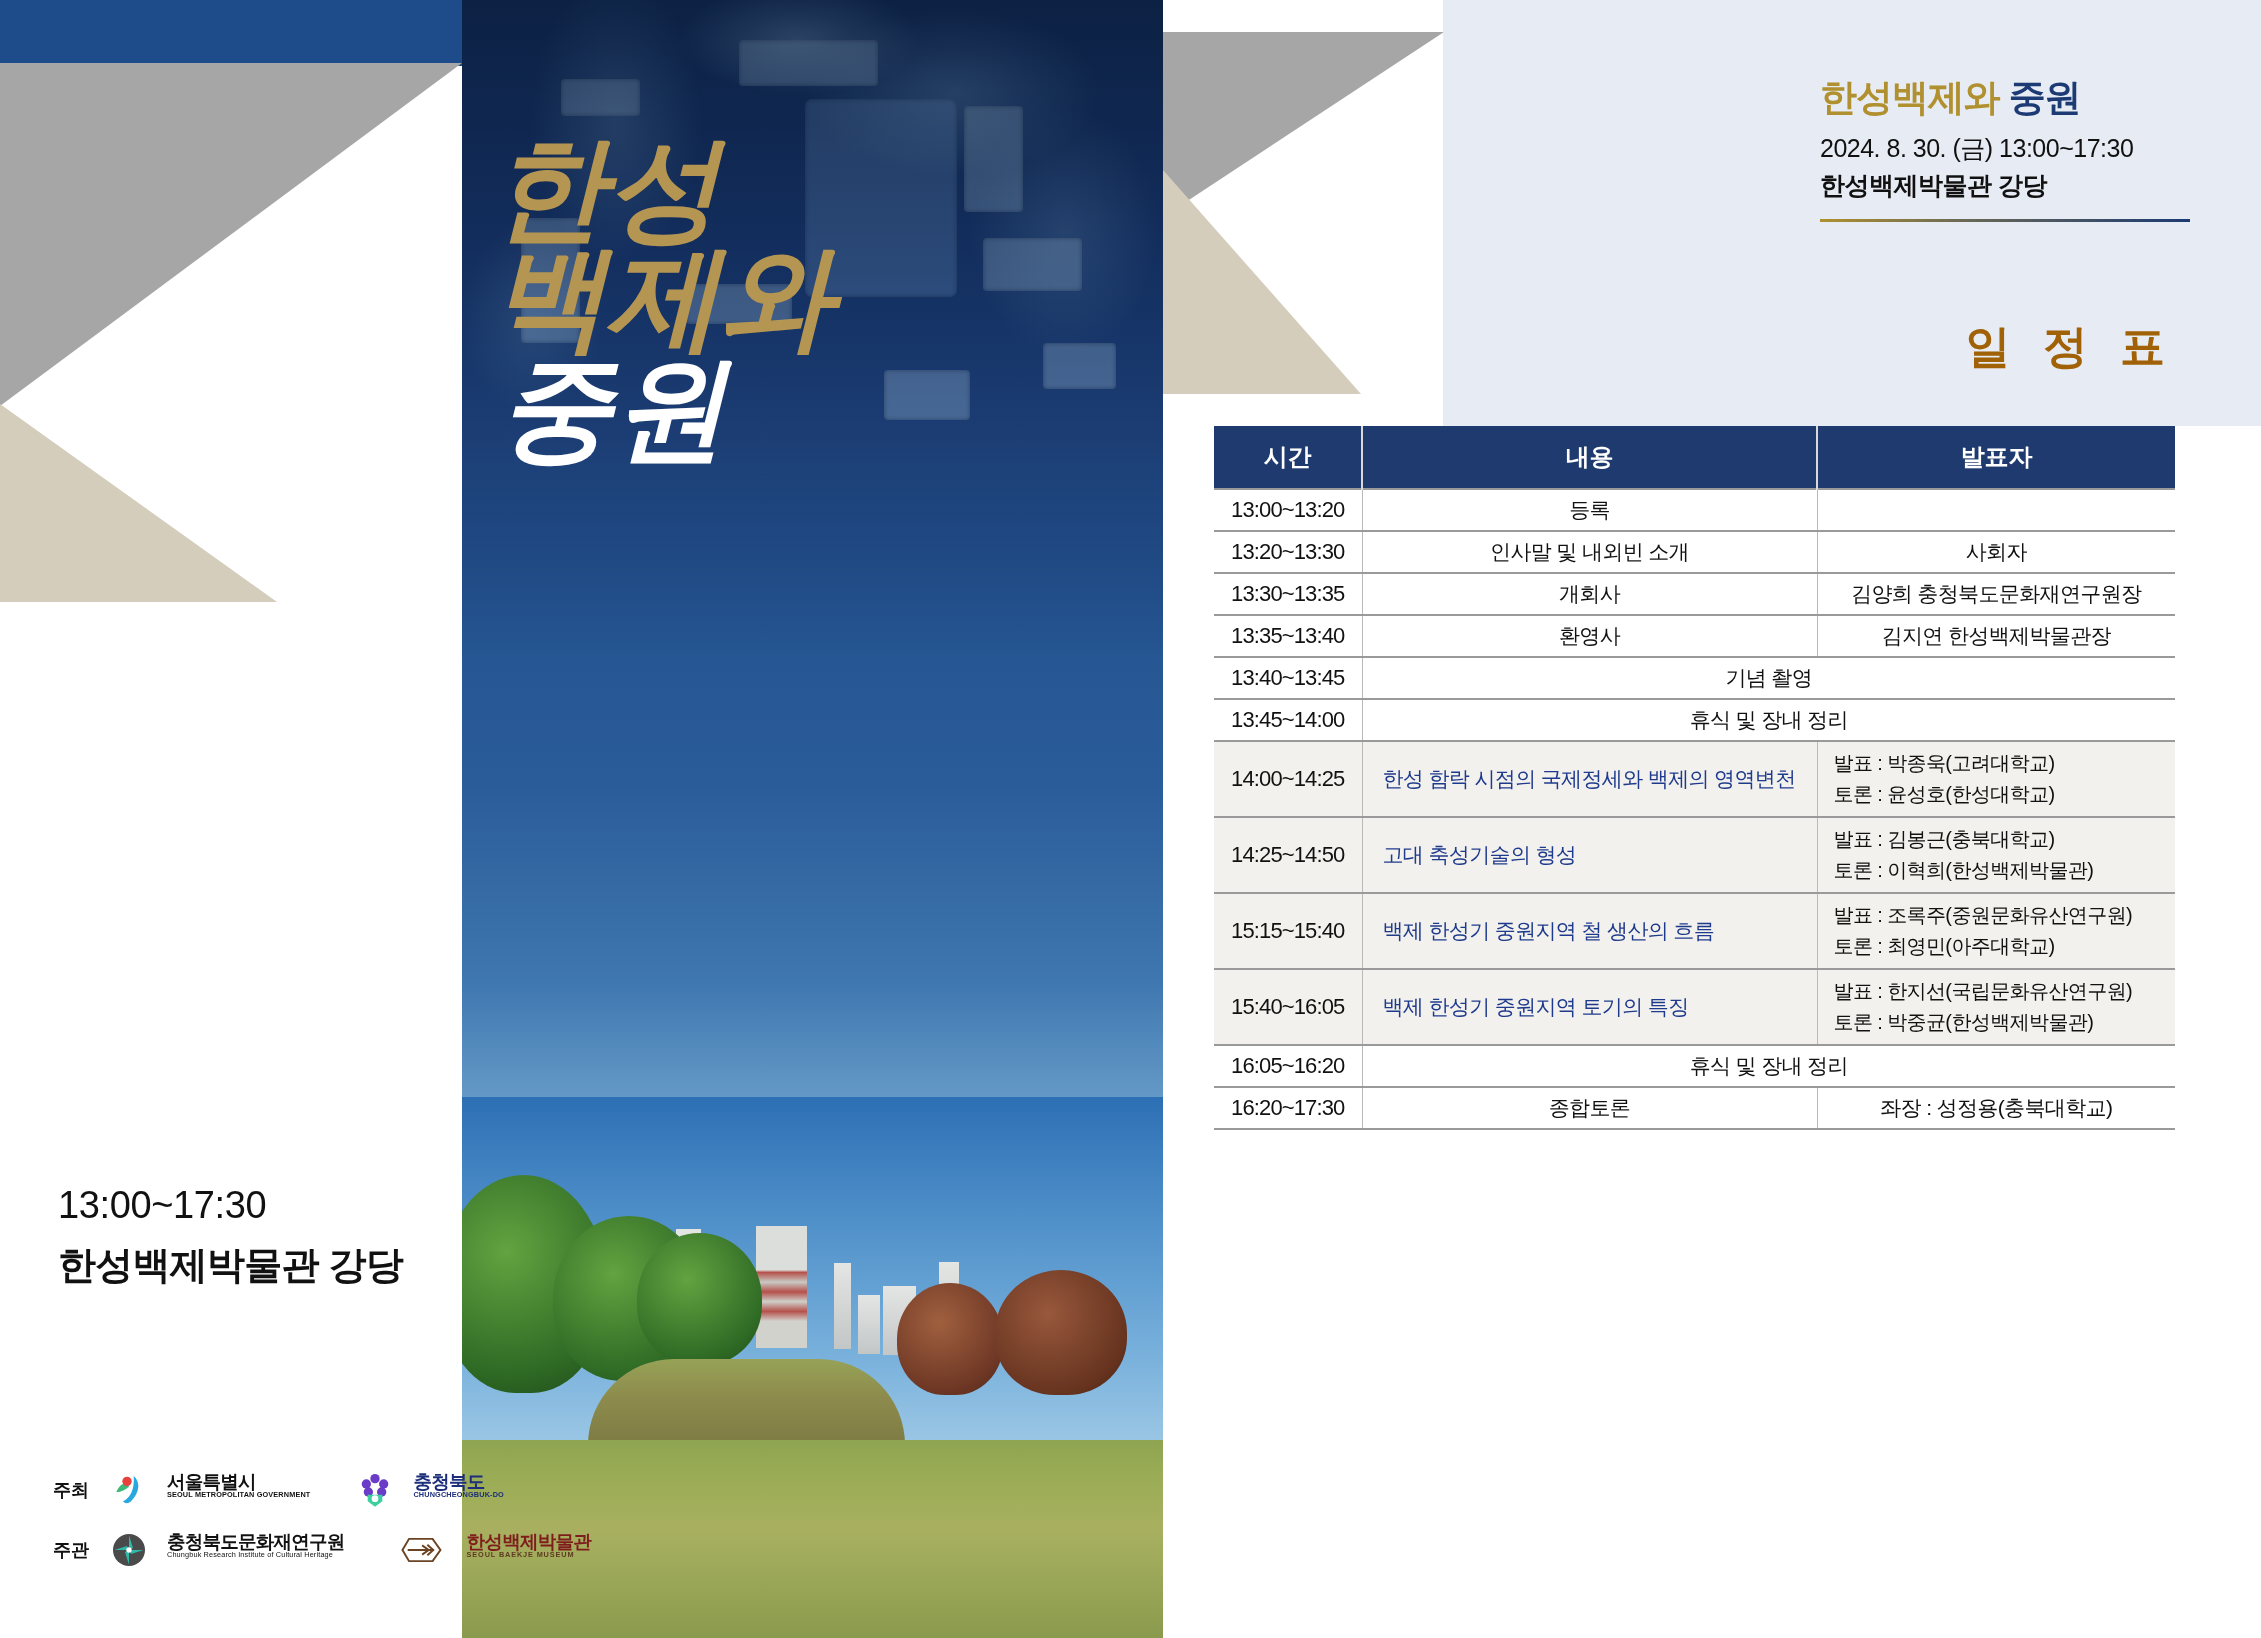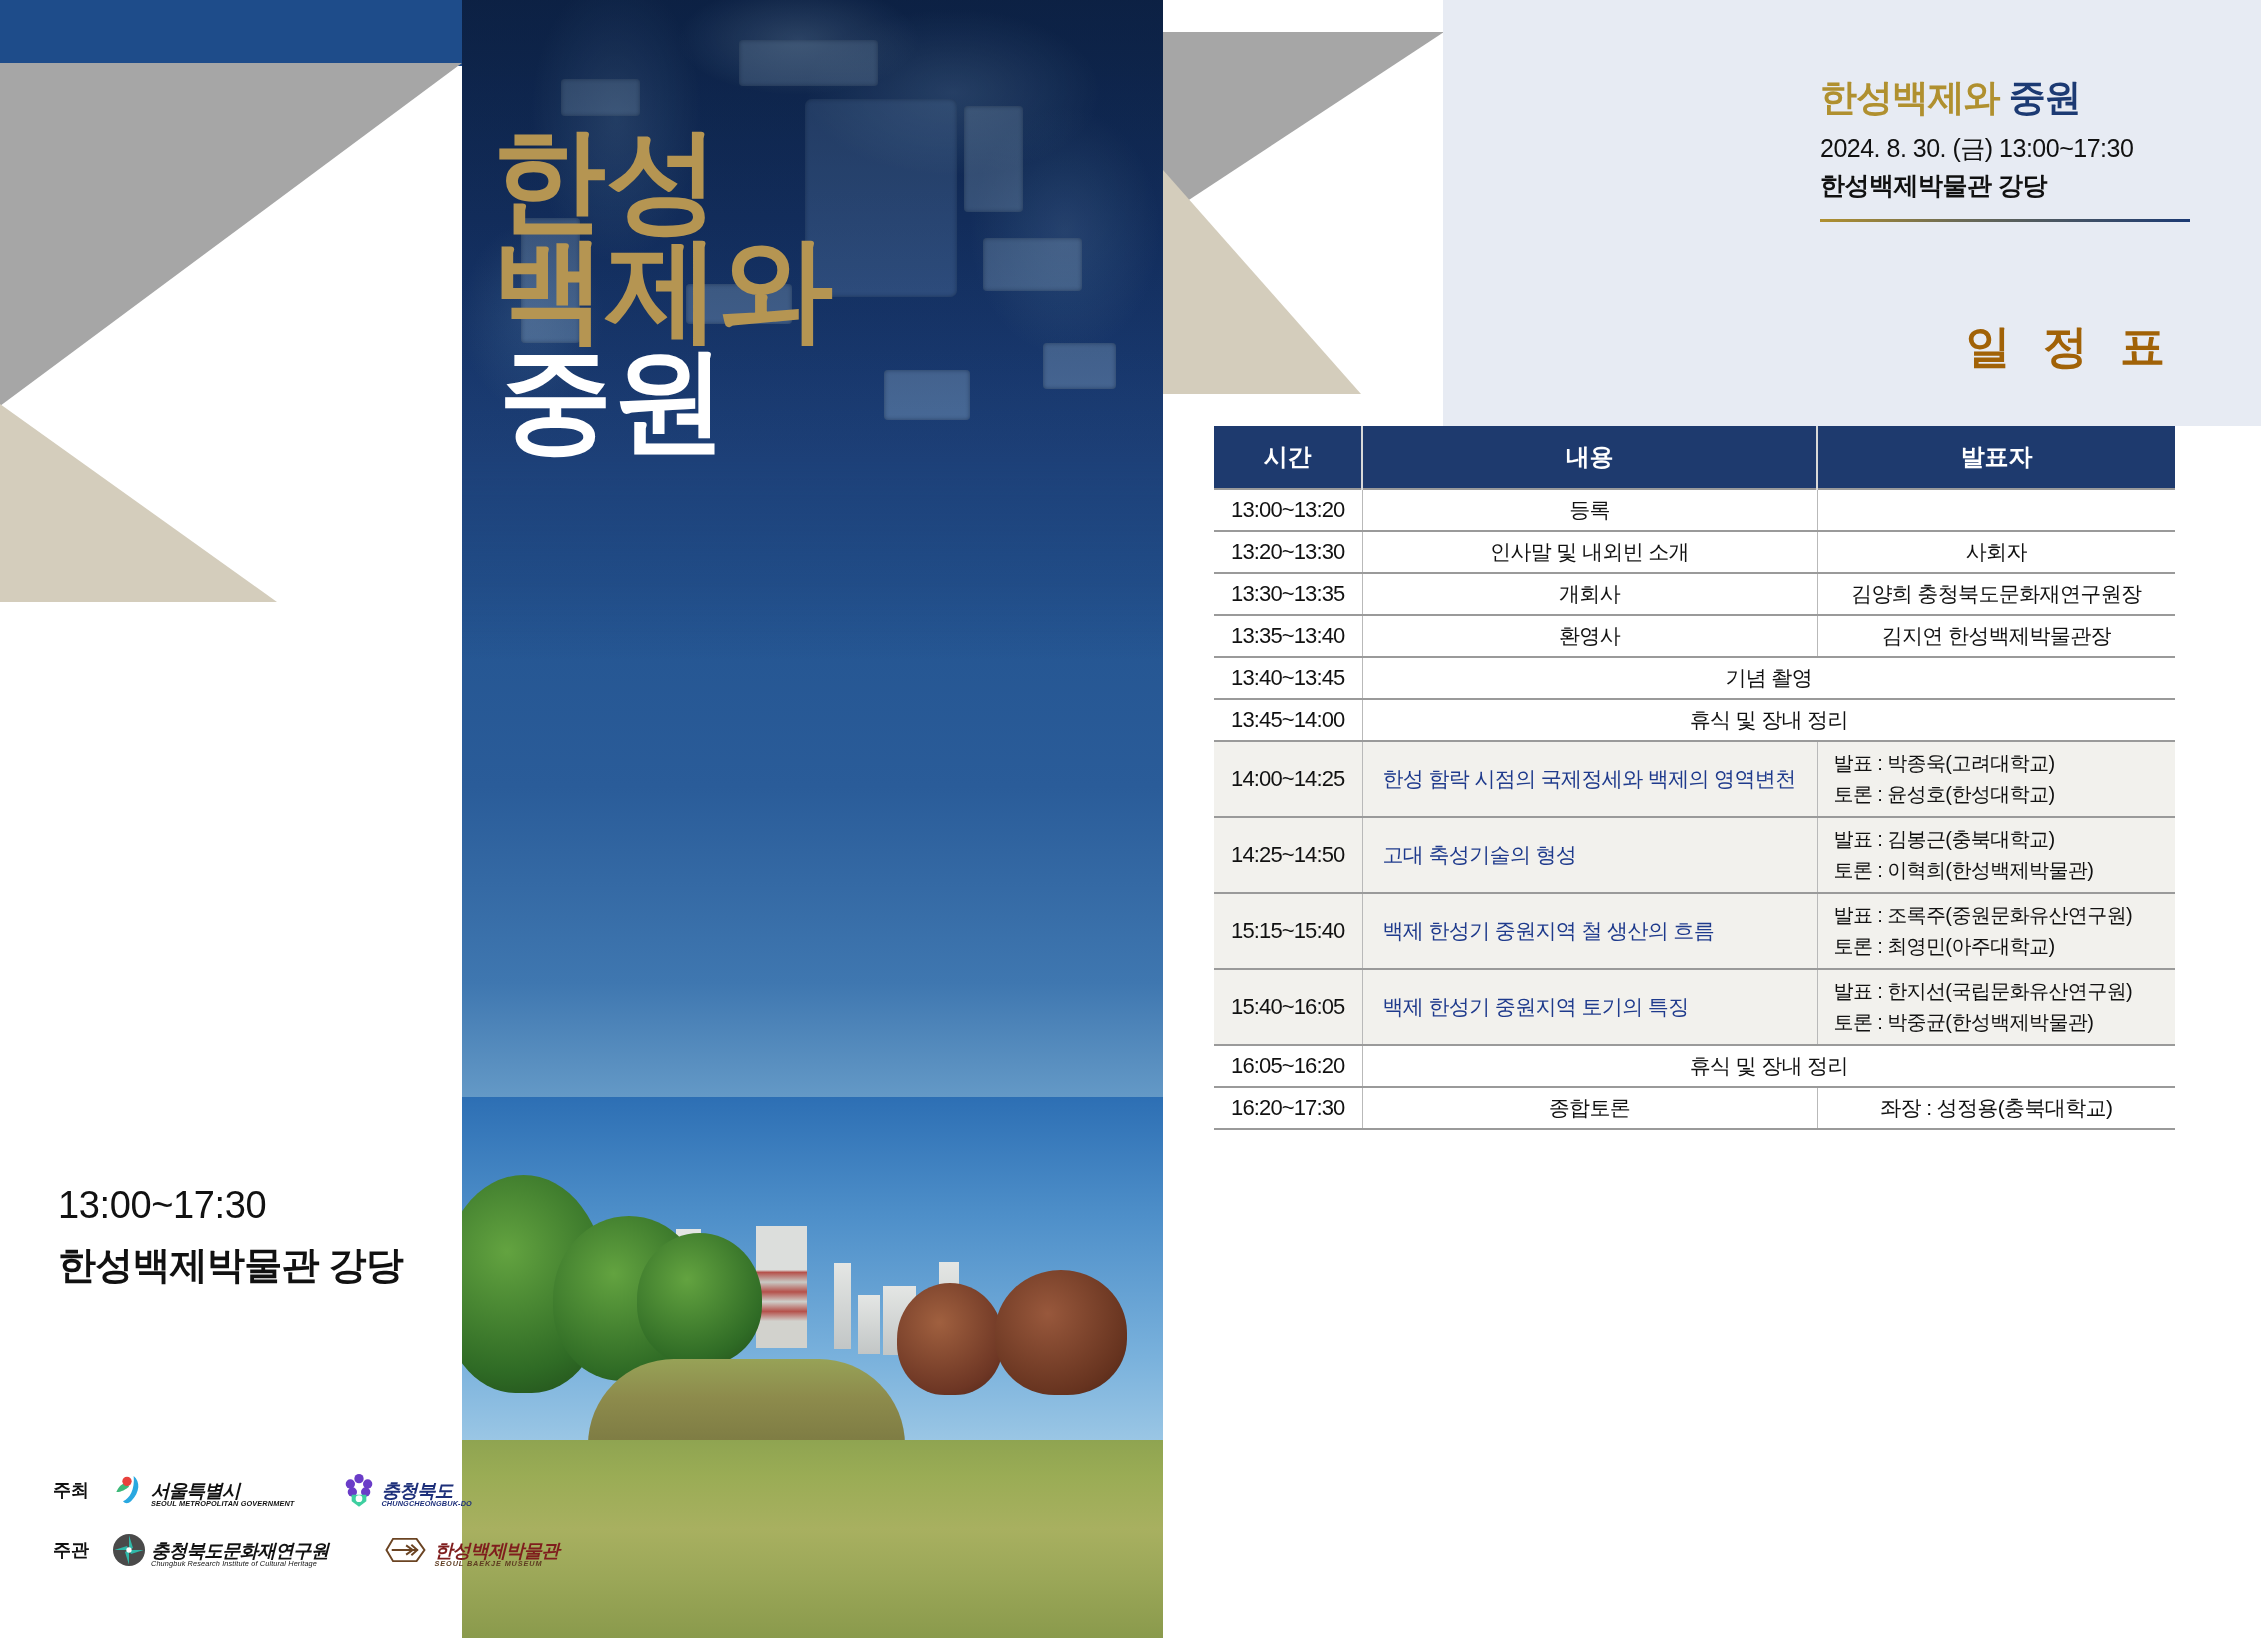--- a/index.html
+++ b/index.html
@@ -41,38 +41,38 @@
       repeating-linear-gradient(90deg,rgba(30,26,20,.45) 0 1.3px,transparent 1.3px 22.4px),
       repeating-linear-gradient(0deg,rgba(30,26,20,.45) 0 1.3px,transparent 1.3px 14.5px),
       linear-gradient(180deg,rgba(255,255,255,.12),rgba(0,0,0,.2));}
   #grass{position:absolute;left:0;bottom:0;width:100%;height:198px;
     background:linear-gradient(180deg,#8fa451 0%,#9aac55 18%,#a8b060 45%,#9ba758 70%,#8a9a4c 100%);}
 
   
   .tri{position:absolute;width:0;height:0;}
 
   
-  #hero-title{position:absolute;left:492px;top:128px;width:660px;z-index:6;
-    font-weight:900;line-height:.92;letter-spacing:-.03em;}
+  #hero-title{position:absolute;left:492px;top:137px;width:660px;z-index:6;
+    font-weight:900;line-height:.92;letter-spacing:-.03em;font-style:italic;}
   #hero-title .l1{font-size:114px;color:#b59552;display:block;}
   #hero-title .l2{font-size:114px;color:#b59552;display:block;margin-top:4px;}
   #hero-title .l3{font-size:114px;color:#ffffff;display:block;margin-top:6.6px;margin-left:6.6px;}
 
   
   #event-info{position:absolute;left:58px;top:1175px;z-index:7;color:#111;}
   #event-info .date-line{font-size:45px;font-weight:900;letter-spacing:-.02em;white-space:nowrap;}
   #event-info .date-line .dow{font-size:30px;font-weight:700;}
   #event-info .time-line{font-size:38px;font-weight:400;margin-top:9.2px;letter-spacing:-.01em;}
   #event-info .venue-line{font-size:38px;font-weight:700;margin-top:13.2px;letter-spacing:-.02em;}
 
   
   #credits{position:absolute;left:53px;top:1472px;z-index:7;}
   .credit-row{display:flex;align-items:center;gap:17px;margin-bottom:24px;}
   .credit-label{font-size:18px;font-weight:700;color:#111;width:41px;}
-  .credit-org{display:flex;align-items:flex-end;gap:4px;margin-right:30px;font-style:italic;}
+  .credit-org{display:flex;align-items:flex-start;gap:20px;margin-right:30px;}
   .credit-org .org-text{display:flex;flex-direction:column;line-height:1.05;}
   .credit-org .org-ko{font-size:18.5px;font-weight:900;color:#111;letter-spacing:-.04em;white-space:nowrap;}
   .credit-org .org-en{font-size:7.3px;font-weight:700;color:#111;letter-spacing:.02em;white-space:nowrap;}
   .org-ko.navy{color:#1d2f7a;}
   .org-ko.brown{color:#7f1d1d;}
   .org-en.brown{color:#5d3b20;letter-spacing:.12em;}
   .mark{width:36px;height:36px;flex:0 0 36px;position:relative;}
 
   
   #lavender-panel{position:absolute;left:1443px;top:0;width:818px;height:426px;background:#e7ebf3;}

